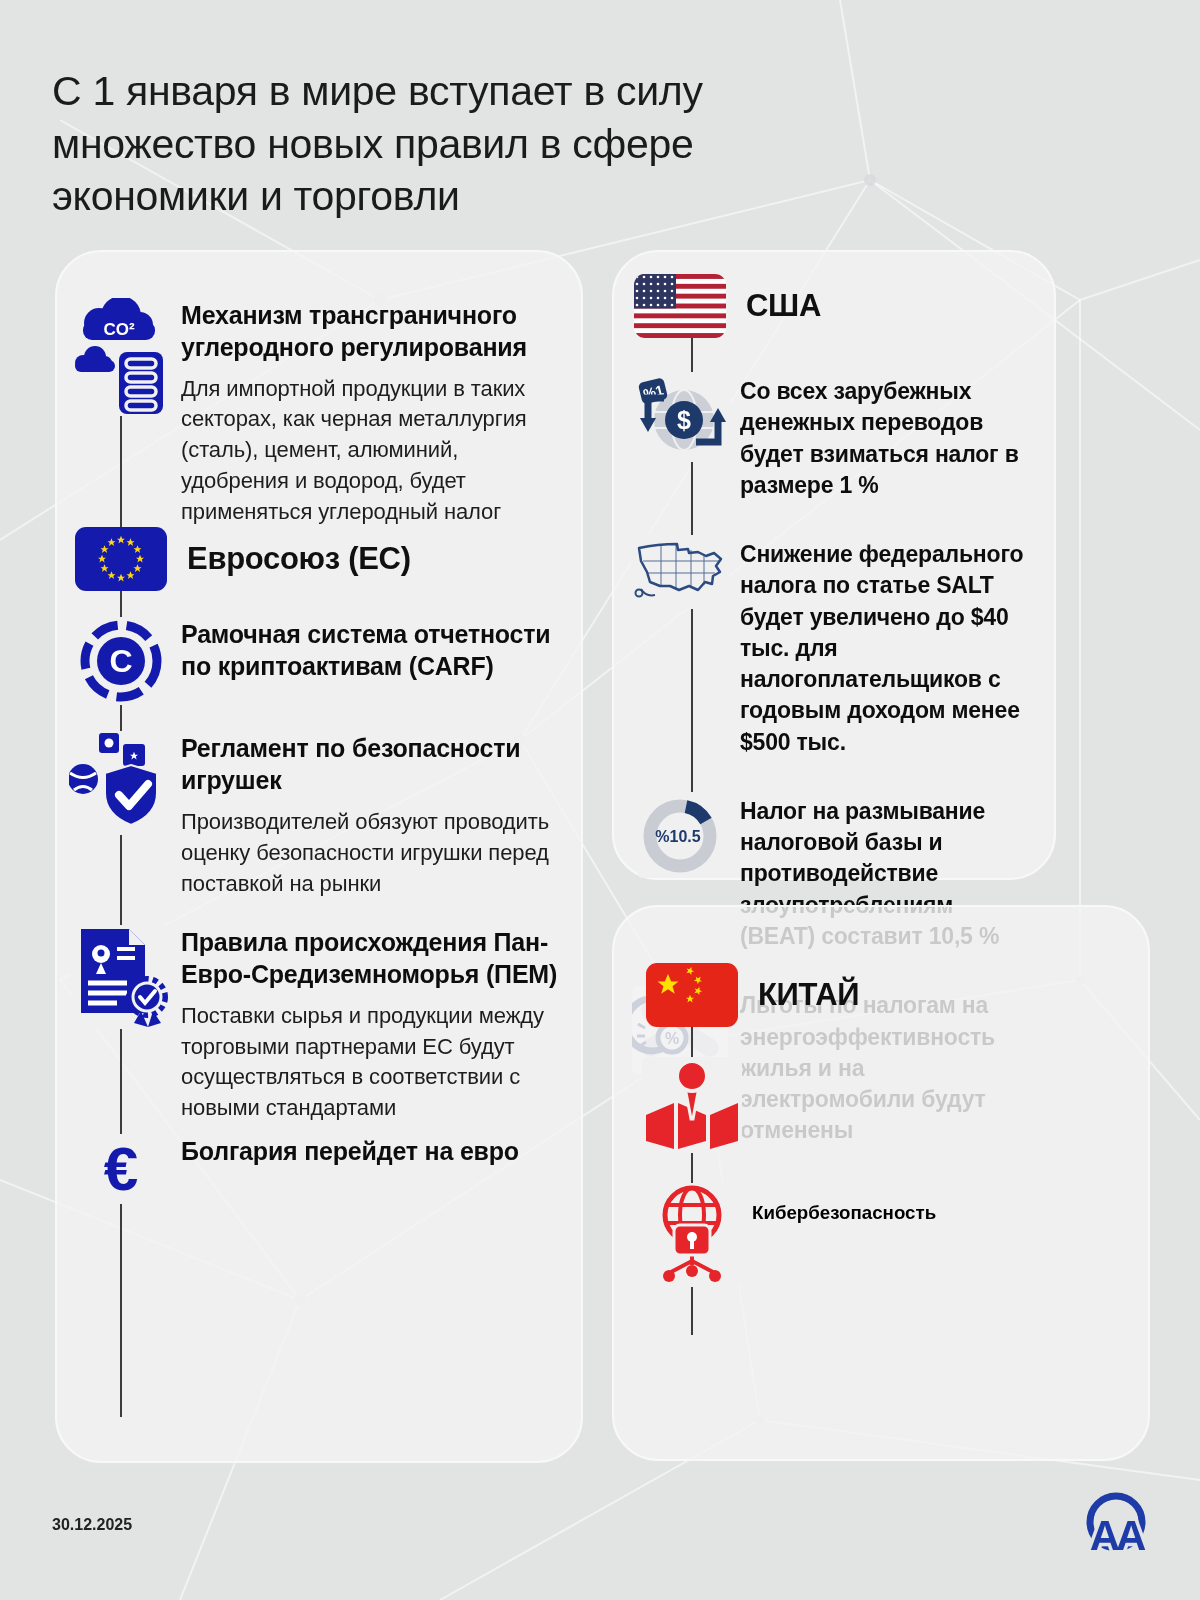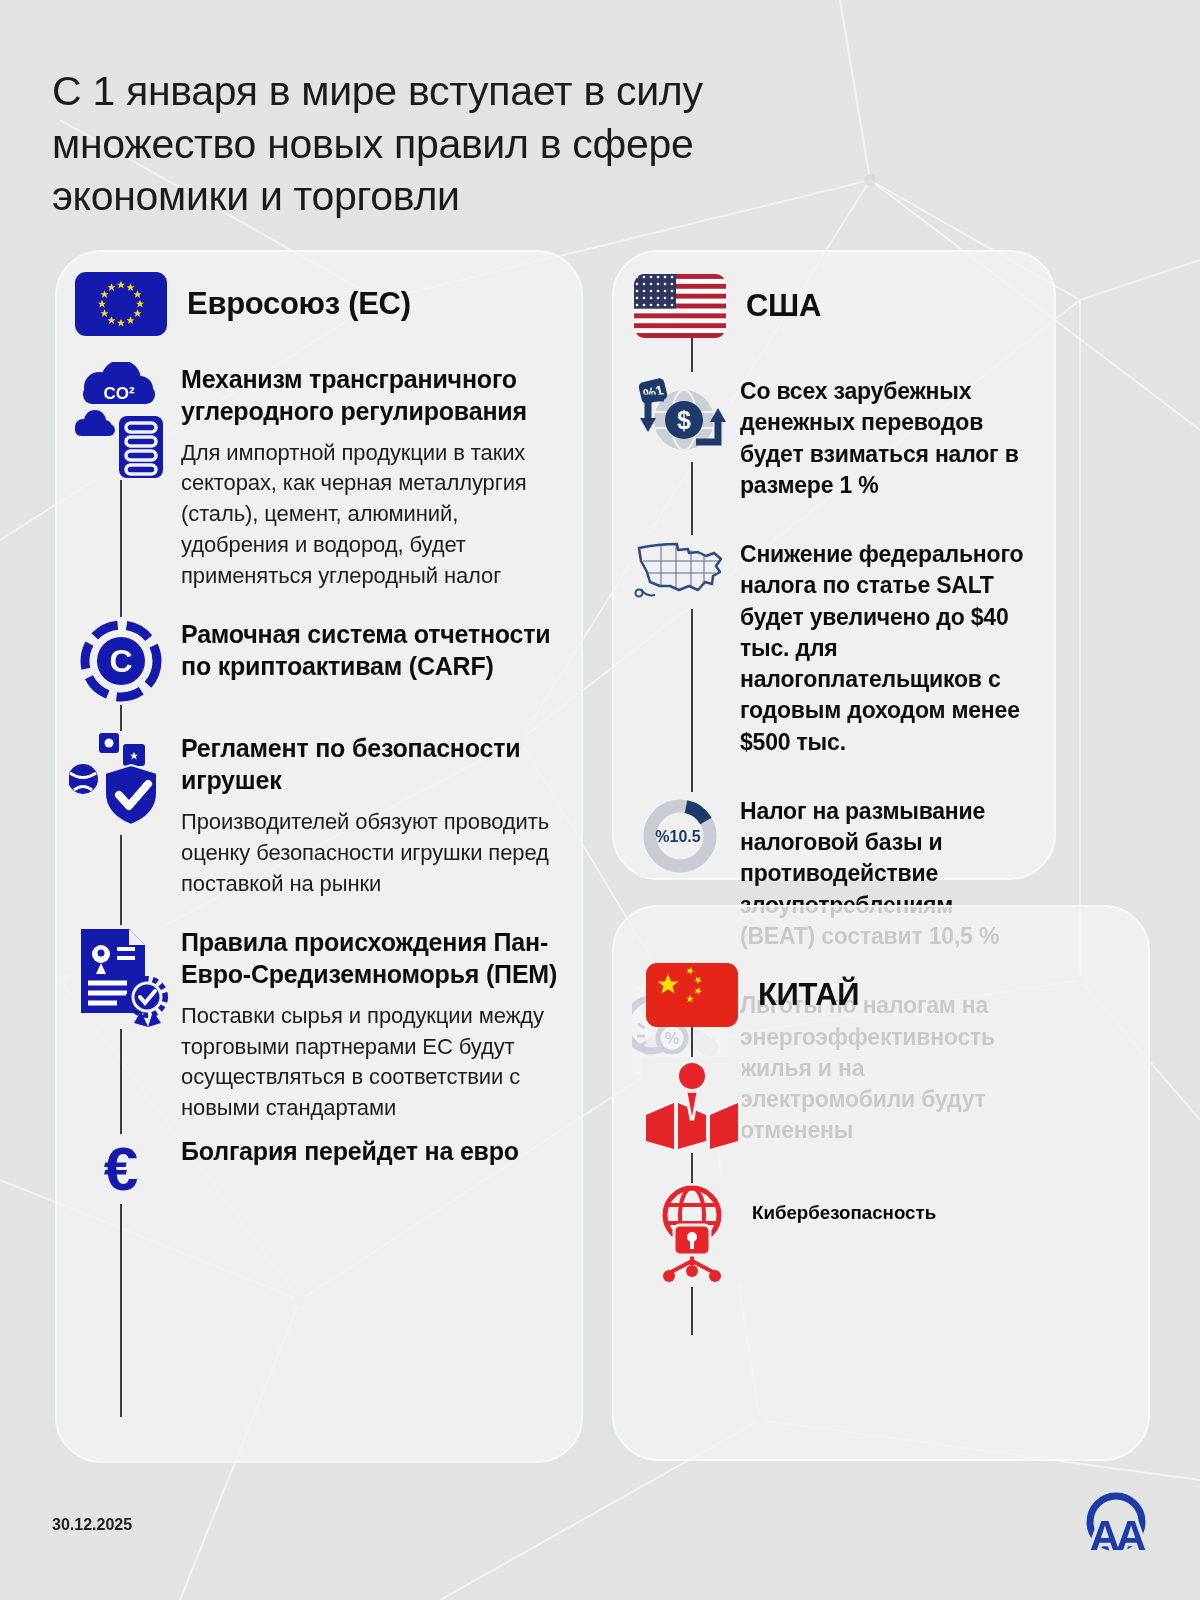--- a/index.html
+++ b/index.html
@@ -68,20 +68,49 @@
       <circle cx="1080" cy="980" r="5"></circle>
     <circle cx="760" cy="1420" r="5"></circle>
   </g>
 </svg>
 
 <h1 class="page-title">С 1 января в мире вступает в силу множество новых правил в сфере экономики и торговли</h1>
 
 <section class="card card-eu">
   <div class="vline vline-eu"></div>
 
+  <div class="row section">
+    <div class="icon-cell">
+      <svg width="96" height="118" viewBox="0 0 96 118">
+        <g fill="#141bac">
+          <circle cx="26" cy="25" r="15"></circle>
+            <circle cx="48" cy="18" r="20"></circle>
+            <circle cx="67" cy="27" r="13"></circle>
+          <rect x="10" y="23" width="72" height="19" rx="9"></rect>
+          <circle cx="10" cy="65" r="8"></circle>
+            <circle cx="22" cy="59" r="11"></circle>
+            <circle cx="32" cy="65" r="7"></circle>
+          <rect x="2" y="62" width="40" height="12" rx="6"></rect>
+          <rect x="46" y="54" width="44" height="62" rx="8"></rect>
+        </g>
+        <text x="46" y="37" text-anchor="middle" font-size="17" font-weight="bold" fill="#ffffff">CO²</text>
+        <g stroke="#f0f0f1" stroke-width="3.5" fill="none">
+          <rect x="53" y="61" width="30" height="9" rx="4.5"></rect>
+          <rect x="53" y="75" width="30" height="9" rx="4.5"></rect>
+          <rect x="53" y="89" width="30" height="9" rx="4.5"></rect>
+          <rect x="53" y="103" width="30" height="9" rx="4.5"></rect>
+        </g>
+      </svg>
+    </div>
+    <div class="txt">
+      <h3>Механизм трансграничного углеродного регулирования</h3>
+      <p>Для импортной продукции в таких секторах, как черная металлургия (сталь), цемент, алюминий, удобрения и водород, будет применяться углеродный налог</p>
+    </div>
+  </div>
+
   <div class="row flag-row">
     <div class="icon-cell">
       <svg width="92" height="64" viewBox="0 0 92 64">
         <defs>
           <path id="star" d="M0,-4.2 L1.23,-1.3 4,-1.3 1.75,0.5 2.6,3.4 0,1.6 -2.6,3.4 -1.75,0.5 -4,-1.3 -1.23,-1.3 Z"></path>
         </defs>
         <rect x="0" y="0" width="92" height="64" rx="11" fill="#141bac"></rect>
         <g fill="#ffd617">
           <use href="#star" x="65" y="32"></use>
             <use href="#star" x="62.5" y="41.5"></use>
@@ -92,49 +121,20 @@
           <use href="#star" x="27" y="32"></use>
             <use href="#star" x="29.5" y="22.5"></use>
           <use href="#star" x="36.5" y="15.5"></use>
             <use href="#star" x="46" y="13"></use>
           <use href="#star" x="55.5" y="15.5"></use>
             <use href="#star" x="62.5" y="22.5"></use>
         </g>
       </svg>
     </div>
     <h2 class="country">Евросоюз (ЕС)</h2>
-  </div>
-
-  <div class="row section">
-    <div class="icon-cell">
-      <svg width="96" height="118" viewBox="0 0 96 118">
-        <g fill="#141bac">
-          <circle cx="26" cy="25" r="15"></circle>
-            <circle cx="48" cy="18" r="20"></circle>
-            <circle cx="67" cy="27" r="13"></circle>
-          <rect x="10" y="23" width="72" height="19" rx="9"></rect>
-          <circle cx="10" cy="65" r="8"></circle>
-            <circle cx="22" cy="59" r="11"></circle>
-            <circle cx="32" cy="65" r="7"></circle>
-          <rect x="2" y="62" width="40" height="12" rx="6"></rect>
-          <rect x="46" y="54" width="44" height="62" rx="8"></rect>
-        </g>
-        <text x="46" y="37" text-anchor="middle" font-size="17" font-weight="bold" fill="#ffffff">CO²</text>
-        <g stroke="#f0f0f1" stroke-width="3.5" fill="none">
-          <rect x="53" y="61" width="30" height="9" rx="4.5"></rect>
-          <rect x="53" y="75" width="30" height="9" rx="4.5"></rect>
-          <rect x="53" y="89" width="30" height="9" rx="4.5"></rect>
-          <rect x="53" y="103" width="30" height="9" rx="4.5"></rect>
-        </g>
-      </svg>
-    </div>
-    <div class="txt">
-      <h3>Механизм трансграничного углеродного регулирования</h3>
-      <p>Для импортной продукции в таких секторах, как черная металлургия (сталь), цемент, алюминий, удобрения и водород, будет применяться углеродный налог</p>
-    </div>
   </div>
 
   <div class="row section">
     <div class="icon-cell">
       <svg width="88" height="88" viewBox="0 0 88 88">
         <circle cx="44" cy="44" r="36" fill="none" stroke="#141bac" stroke-width="9" stroke-dasharray="26 9"></circle>
         <circle cx="44" cy="44" r="24" fill="#141bac"></circle>
         <text x="44" y="55" text-anchor="middle" font-size="32" font-weight="bold" fill="#ffffff">С</text>
       </svg>
     </div>

